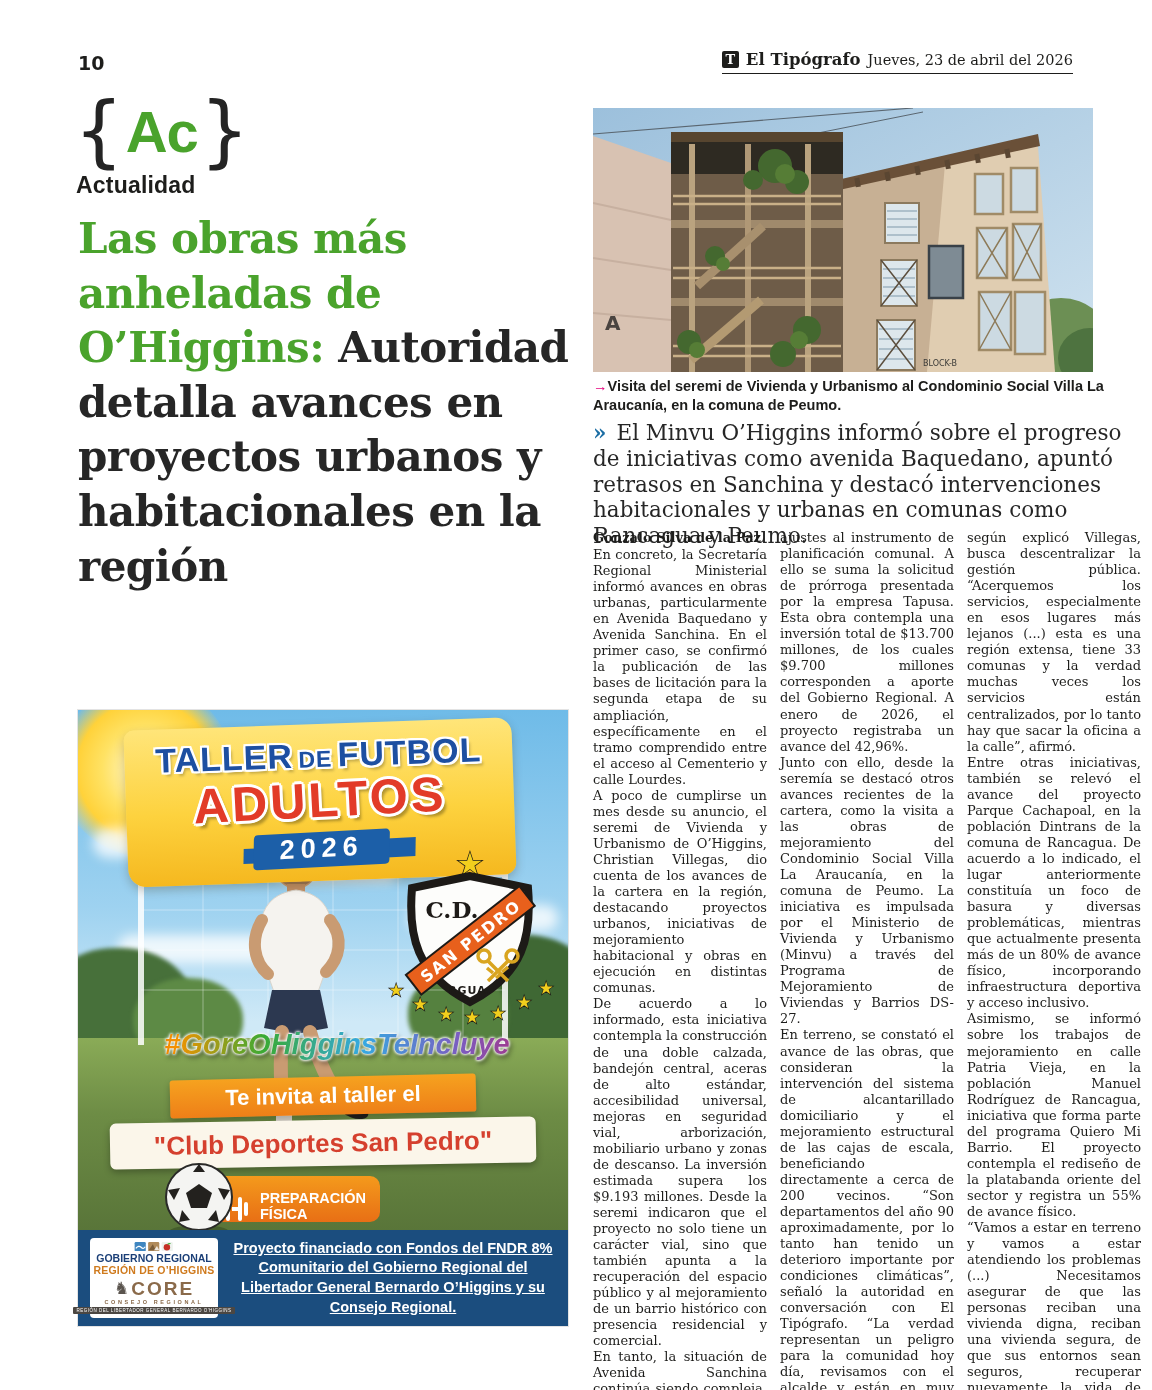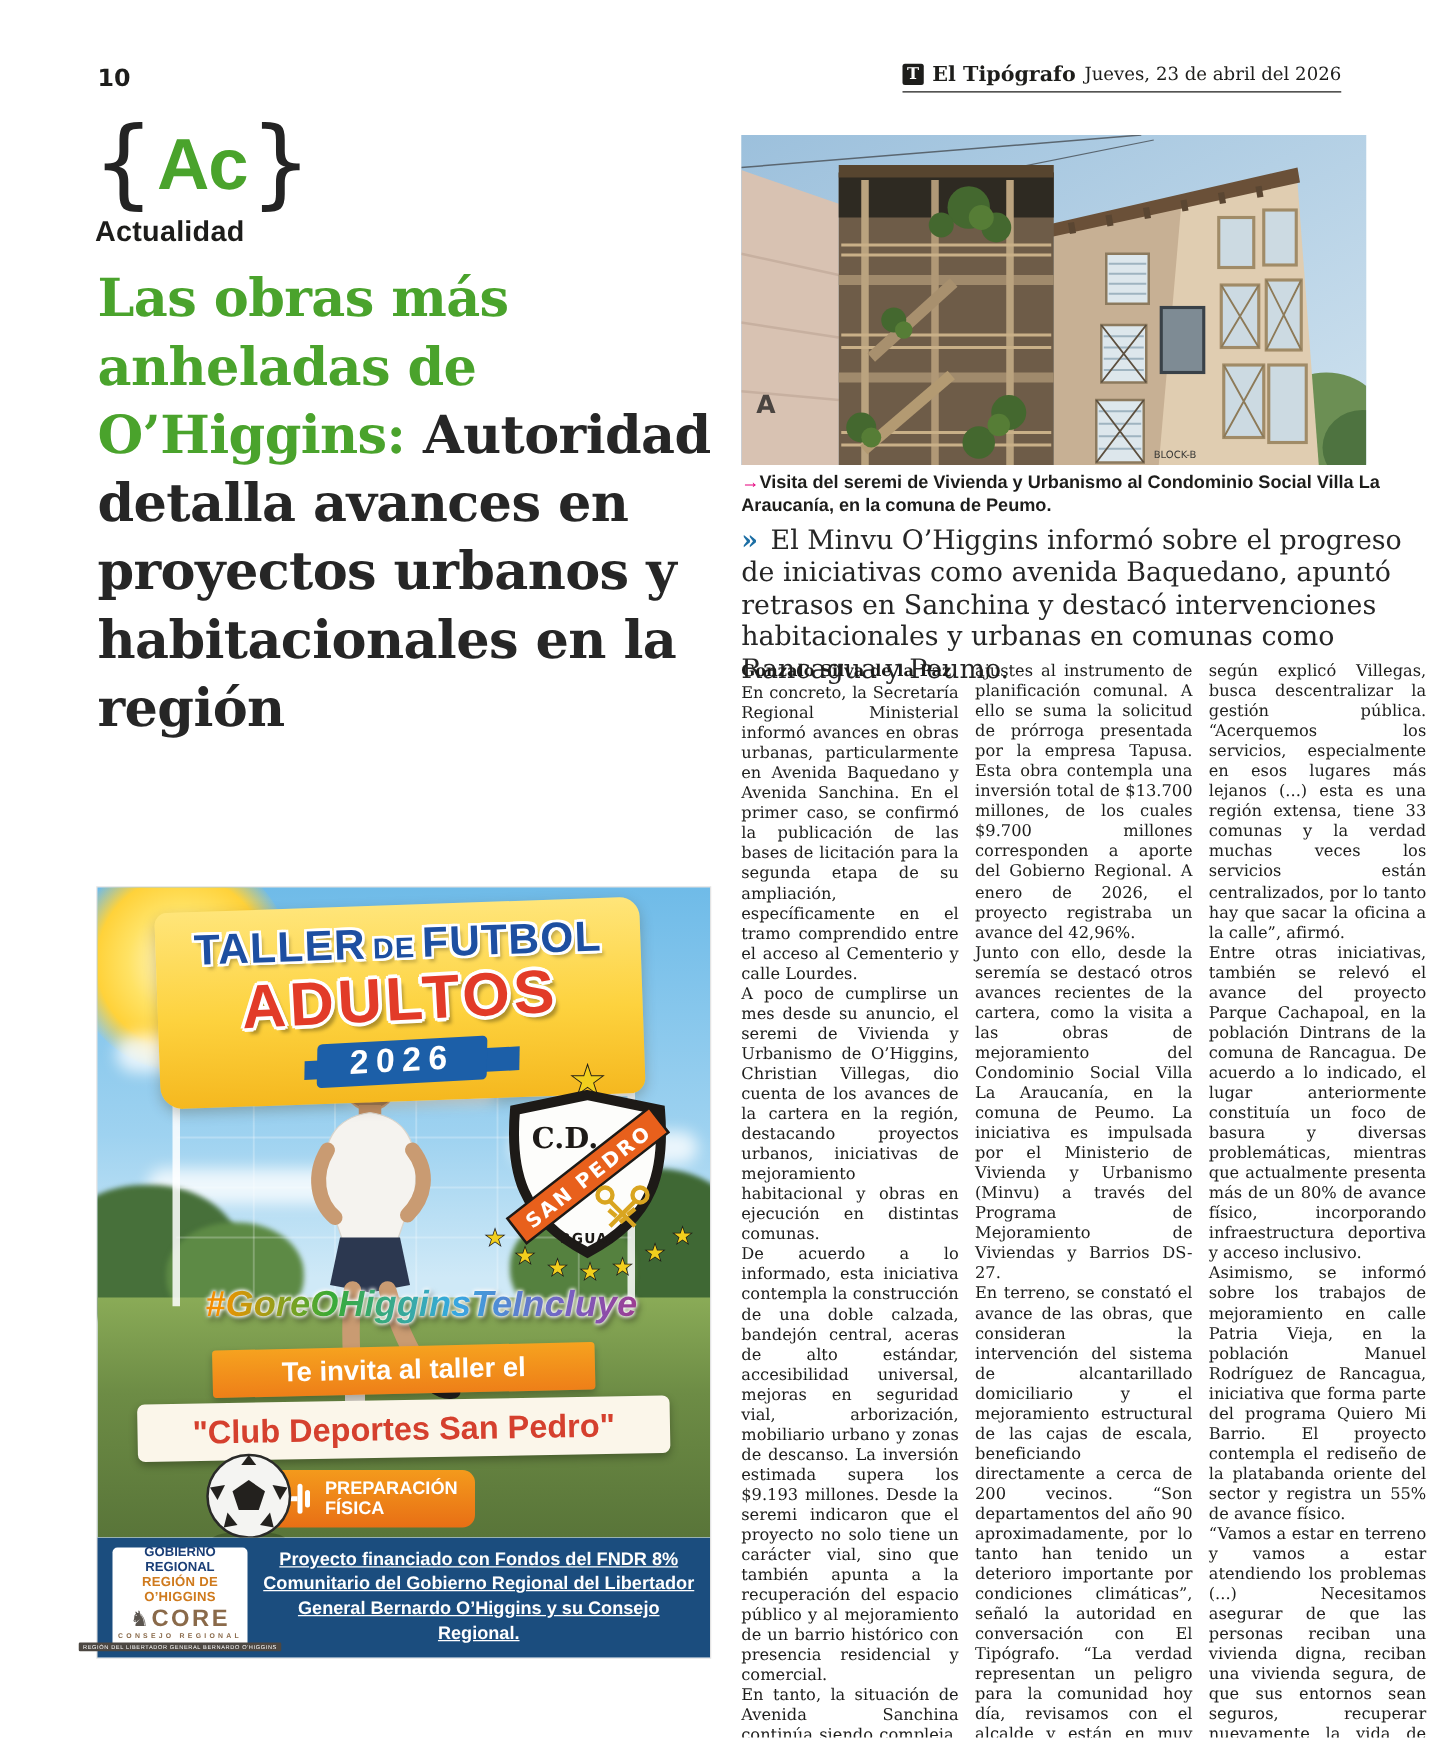--- a/index.html
+++ b/index.html
@@ -112,28 +112,28 @@
     border-radius:3px; color:#fff; font-weight:bold; font-size:22px; text-align:center;
     line-height:38px; box-shadow:0 3px 6px rgba(0,0,0,.25); }
   .ad-club { position:absolute; left:32px; top:410px; width:426px; height:46px;
     background:#fbf6ea; transform:rotate(-1deg); border-radius:6px;
     color:#d5402e; font-weight:bold; font-size:26px; text-align:center; line-height:46px;
     box-shadow:0 3px 7px rgba(0,0,0,.3); }
   .ad-badges { position:absolute; left:118px; top:466px; display:flex; height:46px; }
   .badge-futbol { display:flex; align-items:center; gap:9px; padding:0 18px 0 14px;
     background:linear-gradient(180deg,#2a62b0,#173f7d); border-radius:10px 0 0 10px;
     color:#fff; font-weight:bold; font-size:25px; letter-spacing:1px; border-right:2px solid #fff; }
-  .badge-prep { display:flex; align-items:center; gap:8px; padding:0 14px;
+  .badge-prep { display:flex; align-items:flex-end; gap:8px; padding:0 14px;
     background:linear-gradient(180deg,#f49a1c,#e86f15); border-radius:0 10px 10px 0;
     color:#fff; font-weight:bold; font-size:14.5px; line-height:1.12; }
   .ball { position:absolute; left:84px; top:450px; }
 
   #ad-footer { display:flex; align-items:center; width:490px; height:96px;
     background:#1b4d7e; padding:8px 12px; }
-  .logo-box { width:108px; height:80px; background:#fff; border-radius:4px;
+  .logo-box { width:128px; height:80px; background:#fff; border-radius:4px;
     display:flex; flex-direction:column; align-items:center; justify-content:center;
     gap:1px; padding:4px 2px; flex:none; }
   .gob-name { font:bold 10.5px/1.15 "Liberation Sans", sans-serif; color:#1b3f77; text-align:center; }
   .gob-region { font:bold 10.5px/1.1 "Liberation Sans", sans-serif; color:#cf7a1d; text-align:center; letter-spacing:0.2px; }
   .core-row { display:flex; align-items:center; gap:2px; margin-top:1px; }
   .knight-icon { font-size:17px; color:#5a544e; line-height:1; }
   .core-name { font:bold 19px/1 "Liberation Sans", sans-serif; color:#8a6a4a; letter-spacing:2px; }
   .core-sub { font:bold 5.5px "Liberation Sans", sans-serif; color:#8a6a4a; letter-spacing:2.6px; }
   .core-strip { font:4.5px "Liberation Sans", sans-serif; color:#fff; background:#4c4742;
     letter-spacing:0.5px; padding:1px 3px; border-radius:1px; margin-top:1px; white-space:nowrap; }

